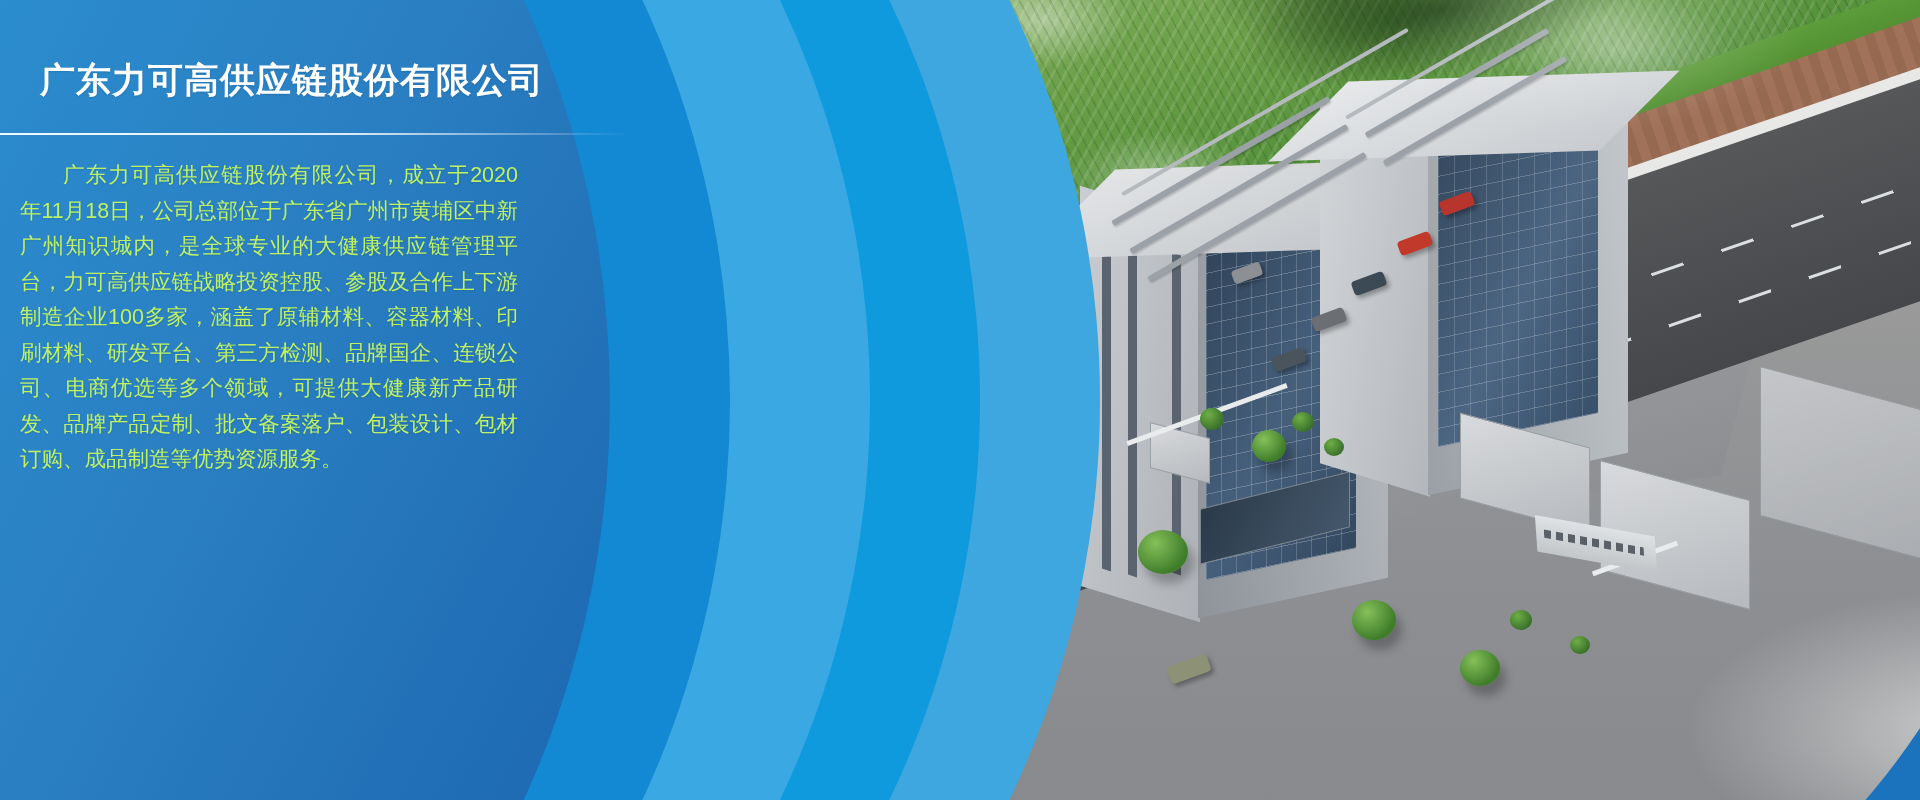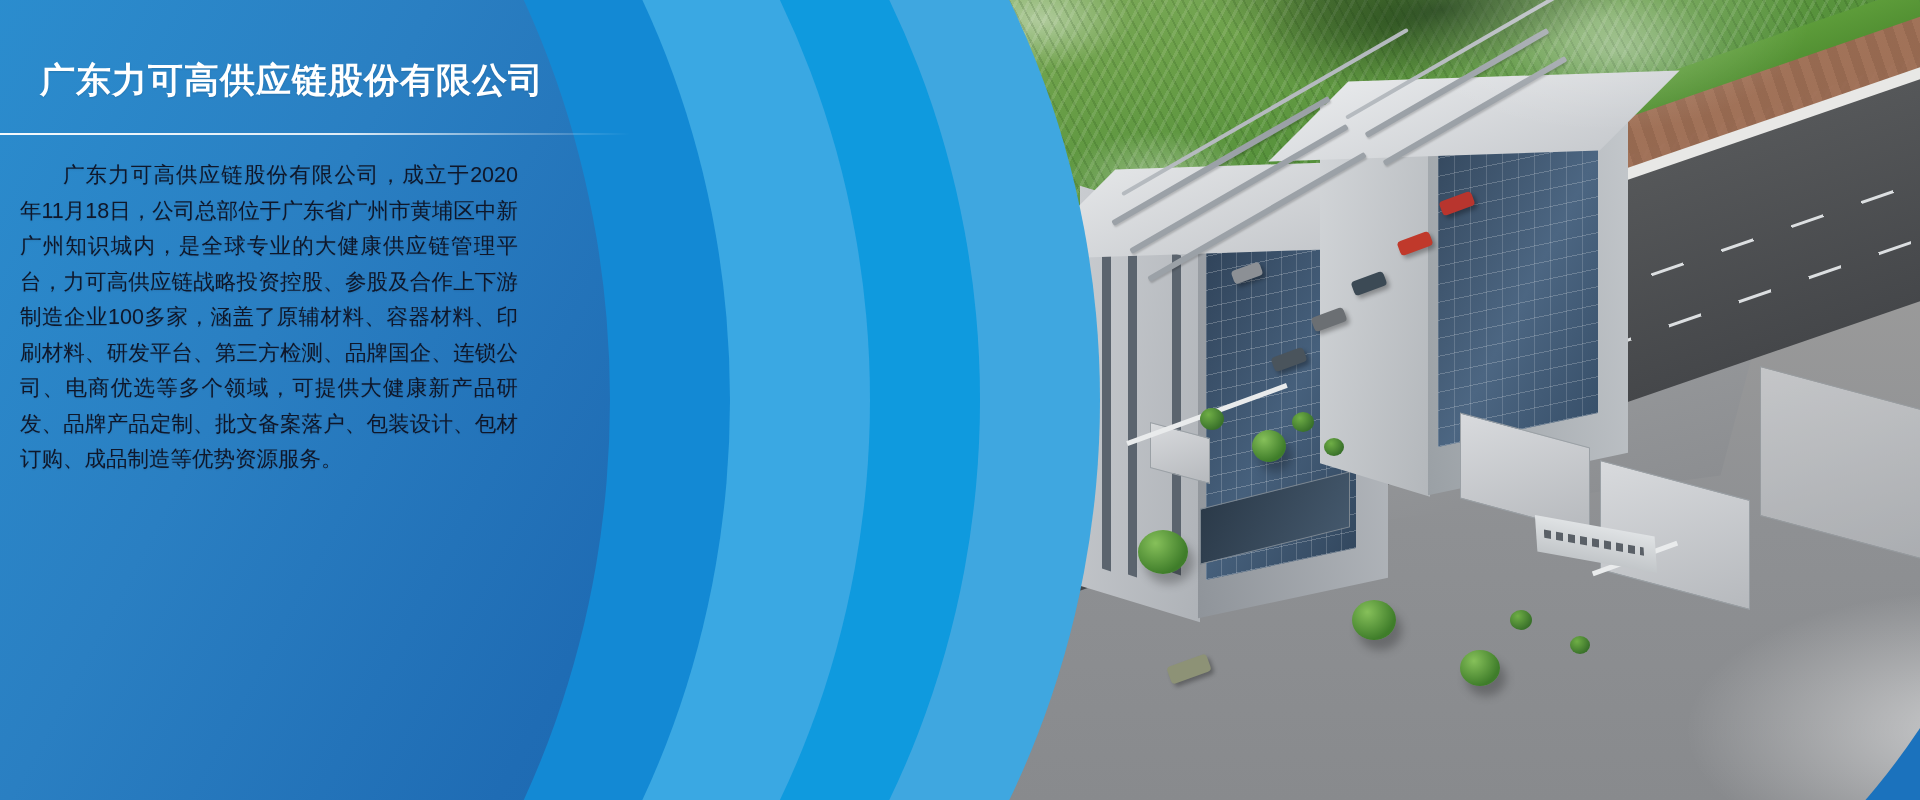--- a/index.html
+++ b/index.html
@@ -211,21 +211,21 @@
     position:absolute; left:40px; top:57px;
     font-size:35px; font-weight:bold; color:#ffffff; letter-spacing:1px;
     white-space:nowrap; text-shadow:0 1px 2px rgba(0,0,0,.12);
   }
   .rule{
     position:absolute; left:0px; top:133px; width:630px; height:2px;
     background:linear-gradient(90deg, rgba(255,255,255,.95) 0%, rgba(255,255,255,.85) 55%, rgba(255,255,255,0) 100%);
   }
   .body-copy{
     position:absolute; left:20px; top:158px; width:498px;
-    font-size:21.5px; line-height:35.5px; color:#0f172a;
+    font-size:21.5px; line-height:35.5px; color:#bef264;
     text-align:justify; text-justify:inter-character;
     text-shadow:0 1px 2px rgba(0,0,0,.10);
   }
   .body-copy p{ text-indent:2em; margin:0; }
   .body-copy p + p{ margin-top:0; }
 </style>
 </head>
 <body>
 
 <div id="stage">

